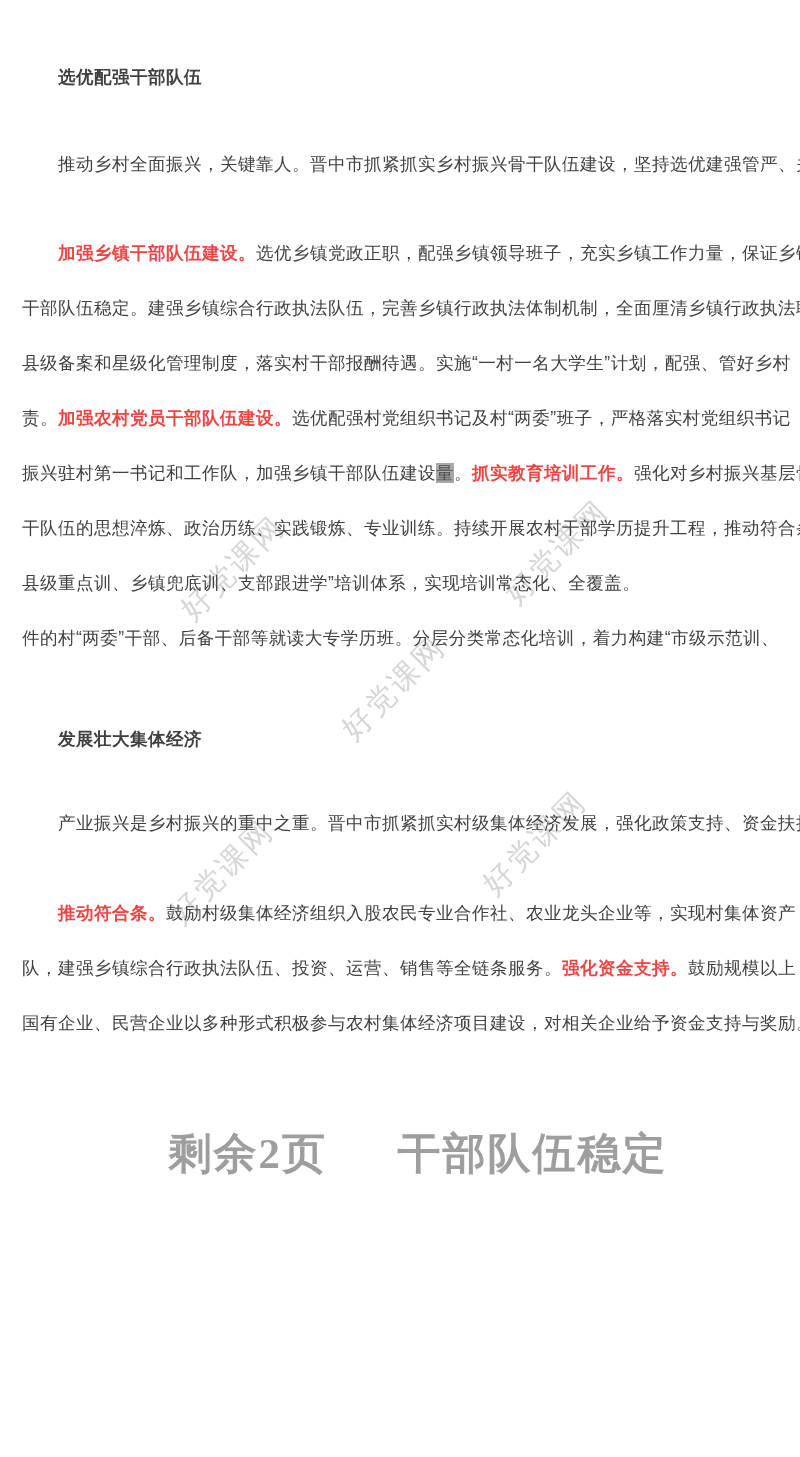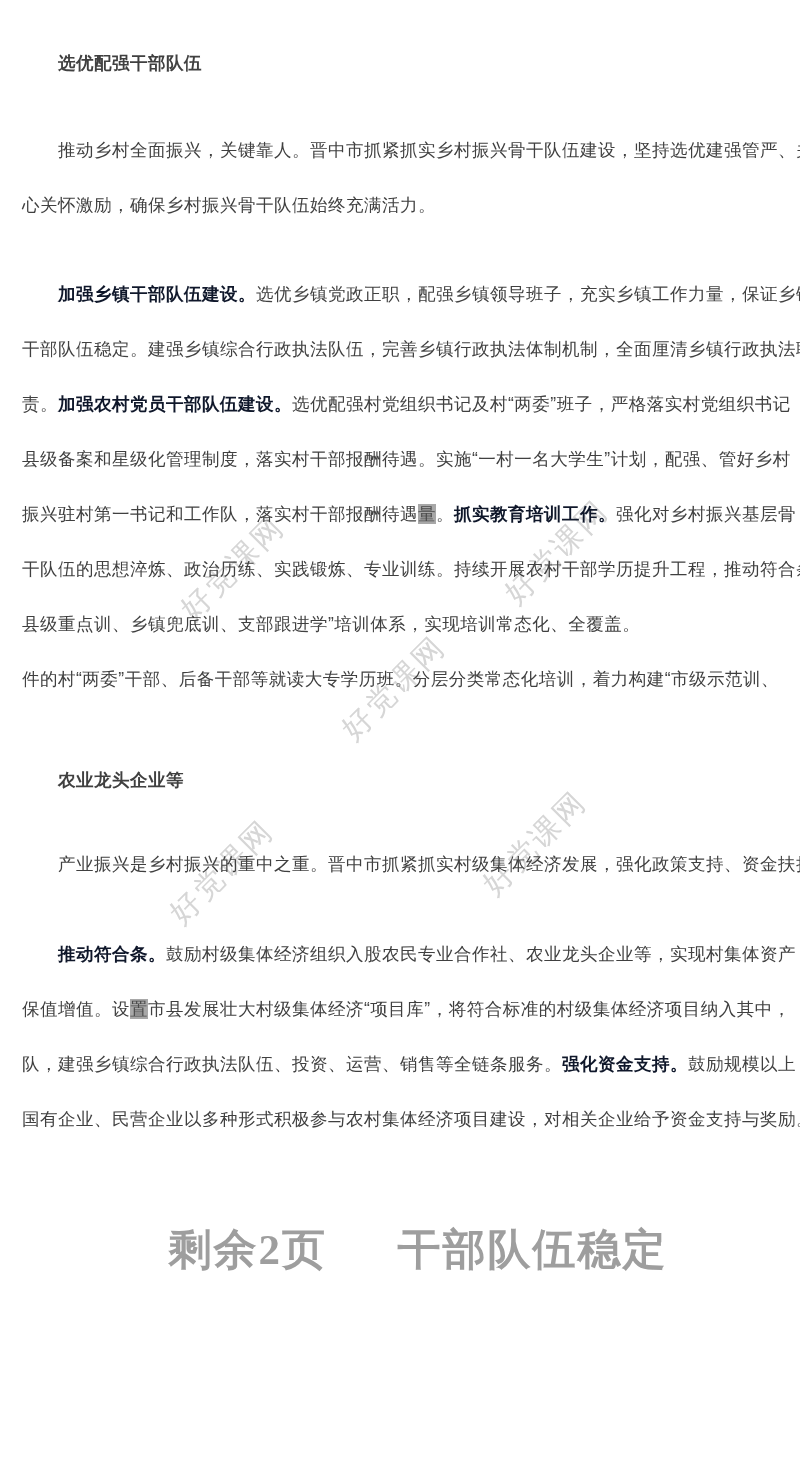--- a/index.html
+++ b/index.html
@@ -37,24 +37,24 @@
   }
   .heading .line{padding-left:36px;}
   .line{
     height:55px;line-height:55px;
     font-size:17.5px;
     color:#404040;
     white-space:nowrap;
     letter-spacing:0.5px;
   }
   .para .line.first{padding-left:36px;}
-  .seg-b{font-weight:700;color:#0f172a;}
+  .seg-b{font-weight:700;color:#ef4444;}
   .seg-hl{background:#a8a8a8;color:#4a4a4a;}
   
-  .sec-0{padding-top:36px;}
+  .sec-0{padding-top:50px;}
   .sec-1{margin-top:32px;}
   .sec-2{margin-top:34px;}
   .sec-3{margin-top:46px;}
   .sec-4{margin-top:29px;}
   .sec-5{margin-top:35px;}
   
   .banner{
     position:relative;z-index:2;
     margin-top:74px;
     text-align:center;
@@ -80,41 +80,39 @@
       <span class="wm" style="left: 222px; top: 872px; color: rgb(214, 214, 214);">好党课网</span>
       <span class="wm" style="left: 535px; top: 843px; color: rgb(214, 214, 214);">好党课网</span>
     </div>
 
   <div class="doc" id="doc">
       <div class="heading sec-0">
         <div class="line">选优配强干部队伍</div>
       </div>
       <div class="para sec-1">
         <div class="line first"><span class="">推动乡村全面振兴，关键靠人。晋中市抓紧抓实乡村振兴骨干队伍建设，坚持选优建强管严、关</span></div>
-        <div class="line"><span class="">心关怀激励，确保乡村振兴骨干队伍始终充满活力。</span></div>
       </div>
       <div class="para sec-2">
         <div class="line first"><span class="seg-b">加强乡镇干部队伍建设。</span><span class="">选优乡镇党政正职，配强乡镇领导班子，充实乡镇工作力量，保证乡镇</span></div>
         <div class="line"><span class="">干部队伍稳定。建强乡镇综合行政执法队伍，完善乡镇行政执法体制机制，全面厘清乡镇行政执法职</span></div>
+        <div class="line"><span class="">县级备案和星级化管理制度，落实村干部报酬待遇。实施“一村一名大学生”计划，配强、管好乡村</span></div>
         <div class="line"><span class="">责。</span><span class="seg-b">加强农村党员干部队伍建设。</span><span class="">选优配强村党组织书记及村“两委”班子，严格落实村党组织书记</span></div>
-        <div class="line"><span class="">县级备案和星级化管理制度，落实村干部报酬待遇。实施“一村一名大学生”计划，配强、管好乡村</span></div>
-        <div class="line"><span class="">振兴驻村第一书记和工作队，落实村干部报酬待遇</span><span class=" seg-hl">量</span><span class="">。</span><span class="seg-b">抓实教育培训工作。</span><span class="">强化对乡村振兴基层骨</span></div>
+        <div class="line"><span class="">振兴驻村第一书记和工作队，加强乡镇干部队伍建设</span><span class=" seg-hl">量</span><span class="">。</span><span class="seg-b">抓实教育培训工作。</span><span class="">强化对乡村振兴基层骨</span></div>
         <div class="line"><span class="">干队伍的思想淬炼、政治历练、实践锻炼、专业训练。持续开展农村干部学历提升工程，推动符合条</span></div>
         <div class="line"><span class="">县级重点训、乡镇兜底训、支部跟进学”培训体系，实现培训常态化、全覆盖。</span></div>
         <div class="line"><span class="">件的村“两委”干部、后备干部等就读大专学历班。分层分类常态化培训，着力构建“市级示范训、</span></div>
       </div>
       <div class="heading sec-3">
-        <div class="line">农业龙头企业等</div>
+        <div class="line">发展壮大集体经济</div>
       </div>
       <div class="para sec-4">
         <div class="line first"><span class="">产业振兴是乡村振兴的重中之重。晋中市抓紧抓实村级集体经济发展，强化政策支持、资金扶持、</span></div>
       </div>
       <div class="para sec-5">
         <div class="line first"><span class="seg-b">推动符合条。</span><span class="">鼓励村级集体经济组织入股农民专业合作社、农业龙头企业等，实现村集体资产</span></div>
-        <div class="line"><span class="">保值增值。设</span><span class=" seg-hl">置</span><span class="">市县发展壮大村级集体经济“项目库”，将符合标准的村级集体经济项目纳入其中，</span></div>
         <div class="line"><span class="">队，建强乡镇综合行政执法队伍、投资、运营、销售等全链条服务。</span><span class="seg-b">强化资金支持。</span><span class="">鼓励规模以上</span></div>
         <div class="line"><span class="">国有企业、民营企业以多种形式积极参与农村集体经济项目建设，对相关企业给予资金支持与奖励。</span></div>
       </div>
     </div>
 
   <div class="banner">
     <span>剩余2页</span>
     <span class="gap"></span>
     <span>干部队伍稳定</span>
   </div>

